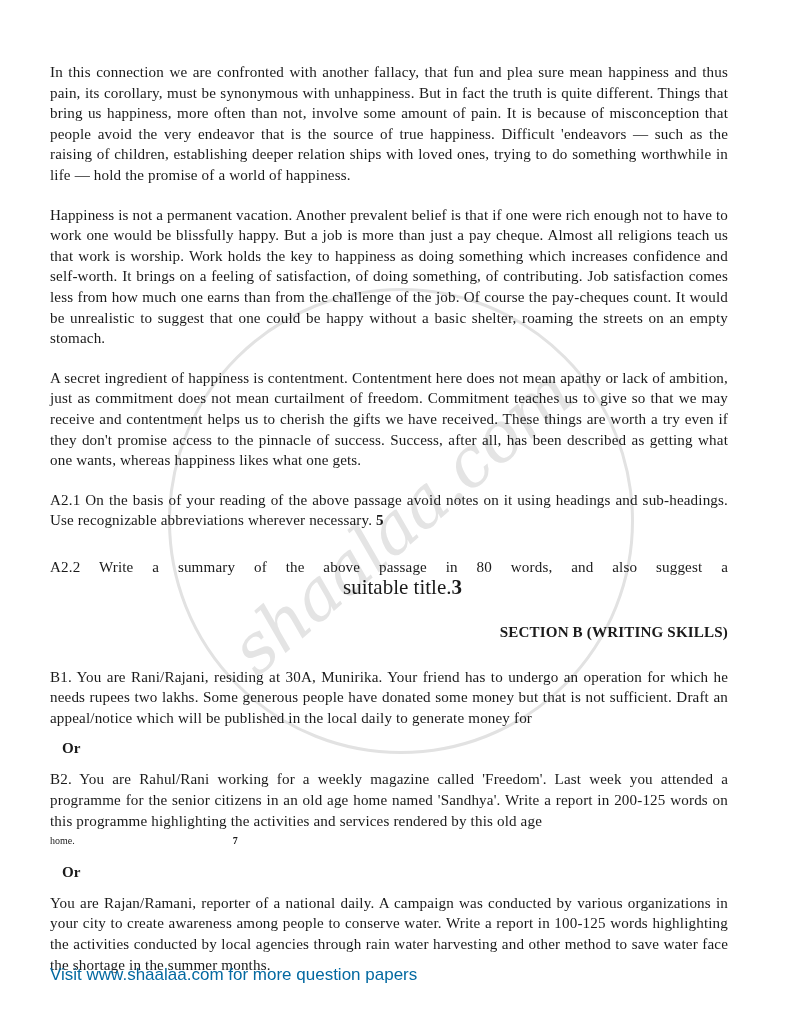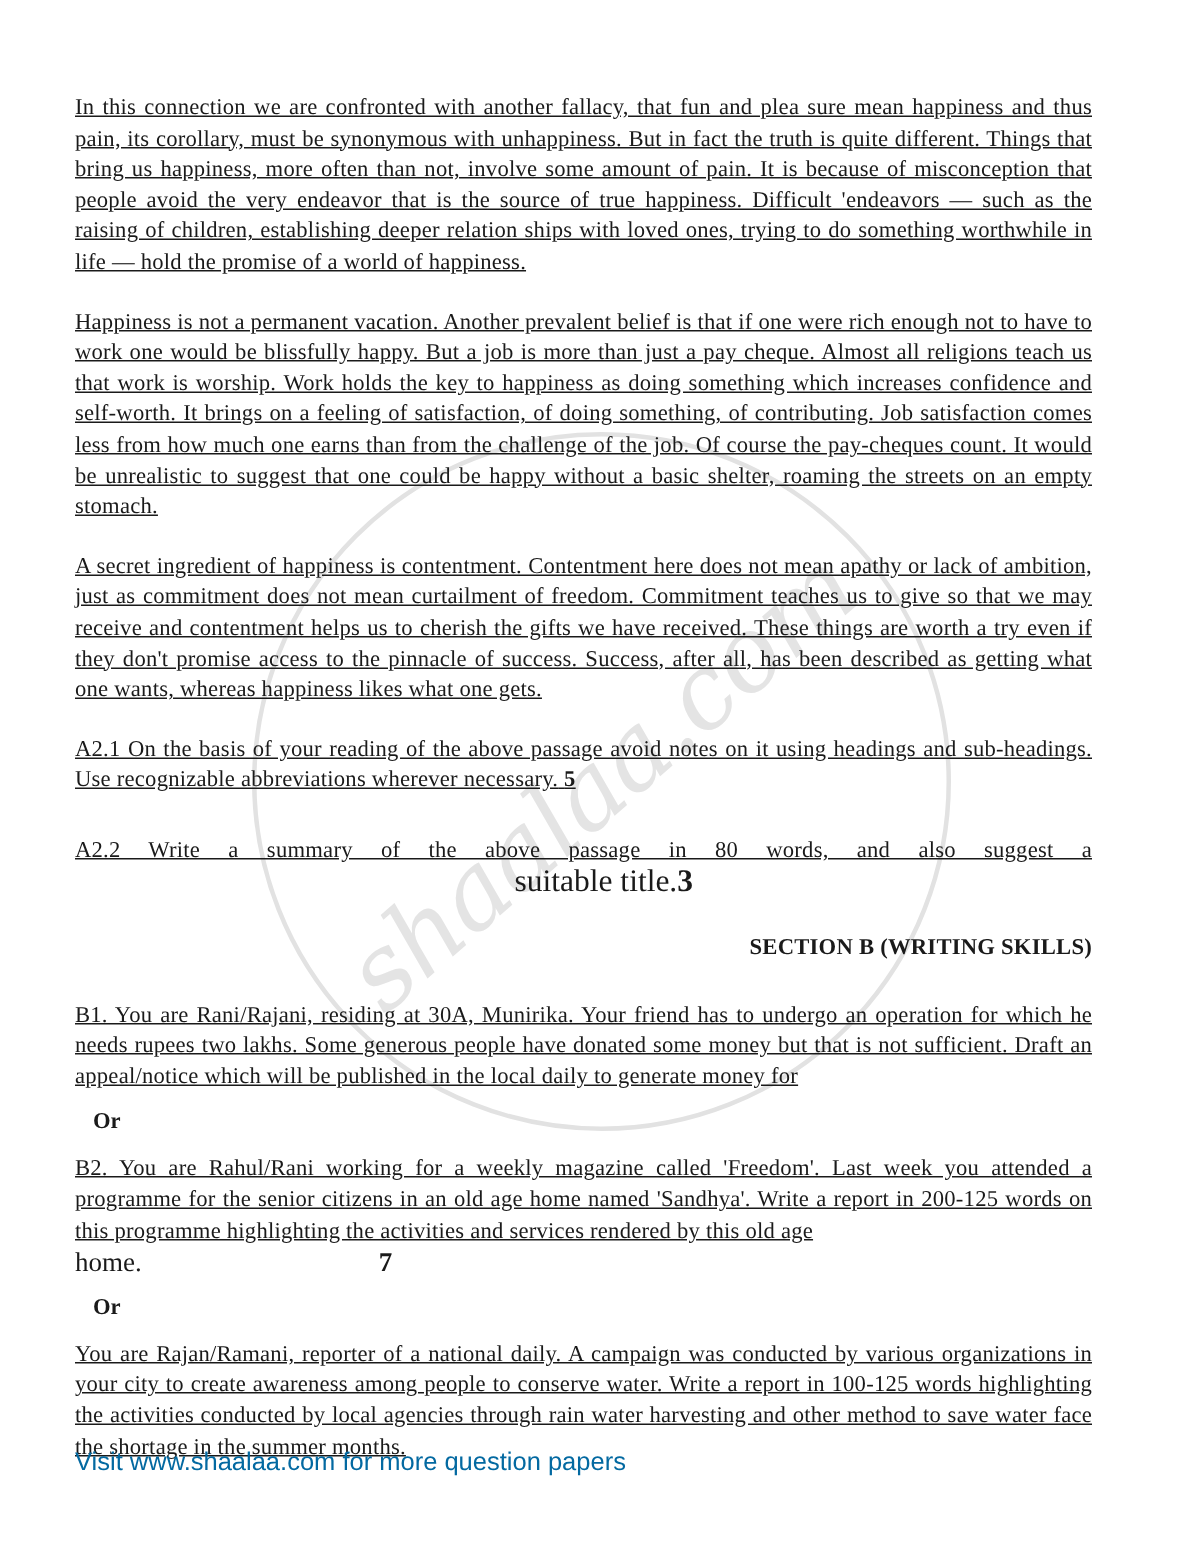--- a/index.html
+++ b/index.html
@@ -58,21 +58,20 @@
     top: 62px;
     width: 678px;
     z-index: 2;
   }
   .para {
     font-size: 15.1px;
     line-height: 20.6px;
     text-align: justify;
     margin: 0 0 19px 0;
     letter-spacing: 0.01em;
-    text-decoration: underline;
   }
   .para.last-justify {
     text-align-last: justify;
   }
   .tight {
     margin-bottom: 0;
   }
   .gap-lg { margin-bottom: 26px; }
 
   .marks {
@@ -86,21 +85,21 @@
   }
   .section-heading {
     font-size: 15.1px;
     line-height: 20.6px;
     font-weight: bold;
     text-align: right;
     margin: 0 0 24px 0;
     letter-spacing: 0.01em;
   }
   .home-line {
-    font-size: 18px;
+    font-size: 10px;
     line-height: 20.6px;
     margin: 0;
     display: flex;
   }
   .home-line .lbl { flex: 0 0 auto; }
   .home-line .val {
     flex: 0 0 auto;
     margin-left: 158px;
     font-weight: bold;
   }

